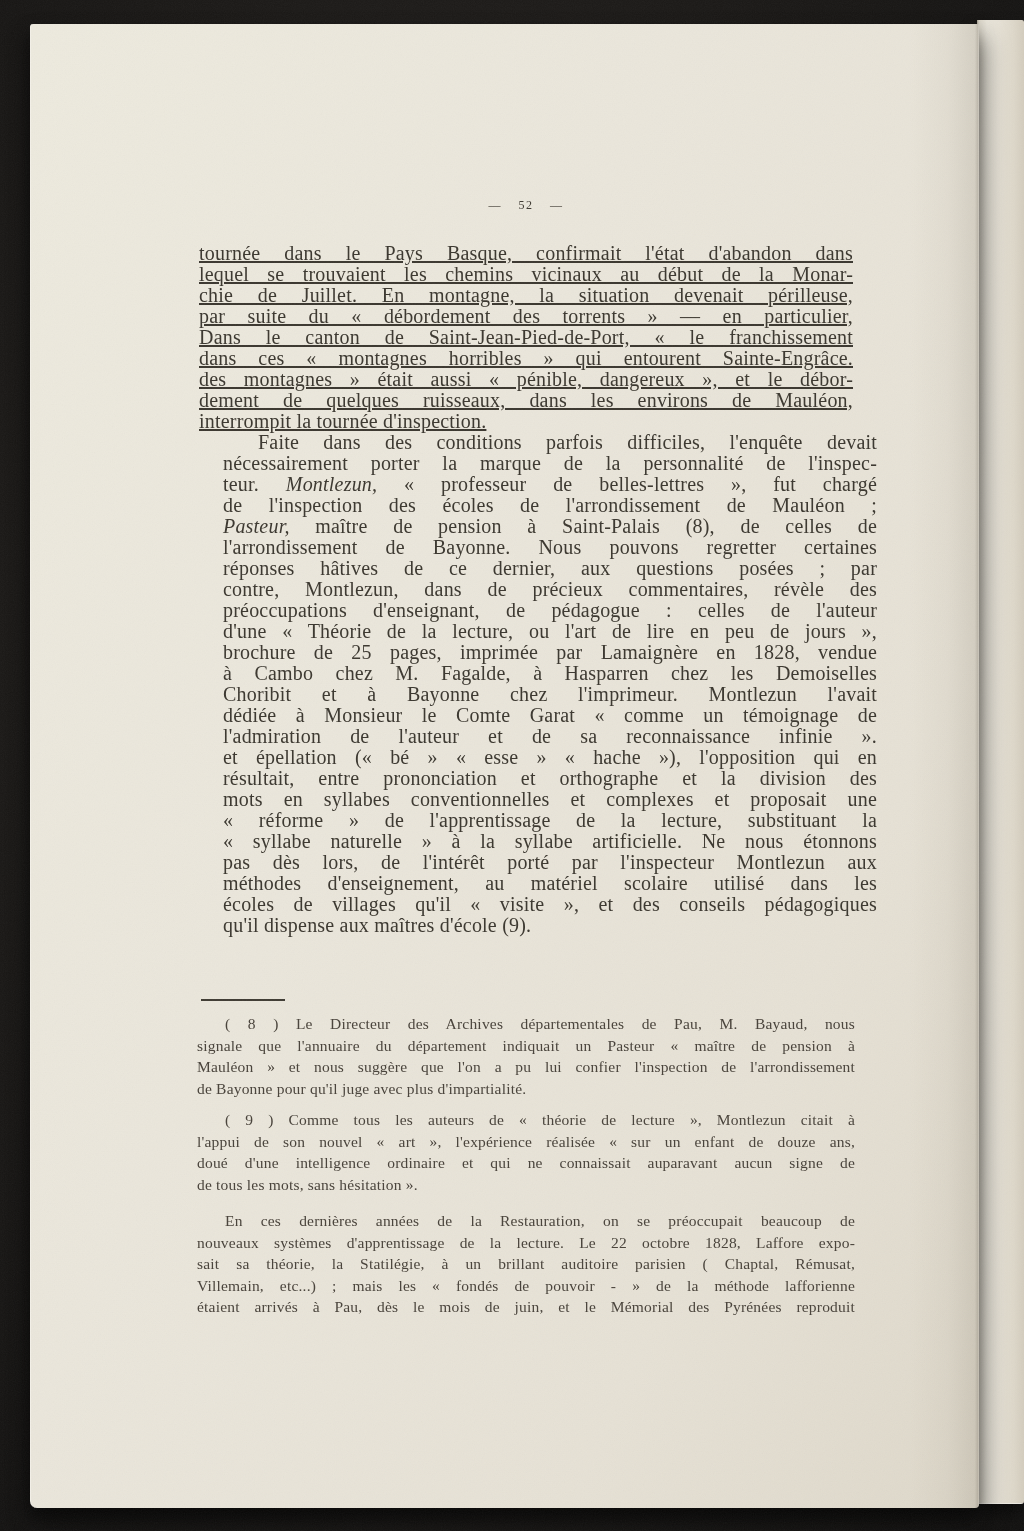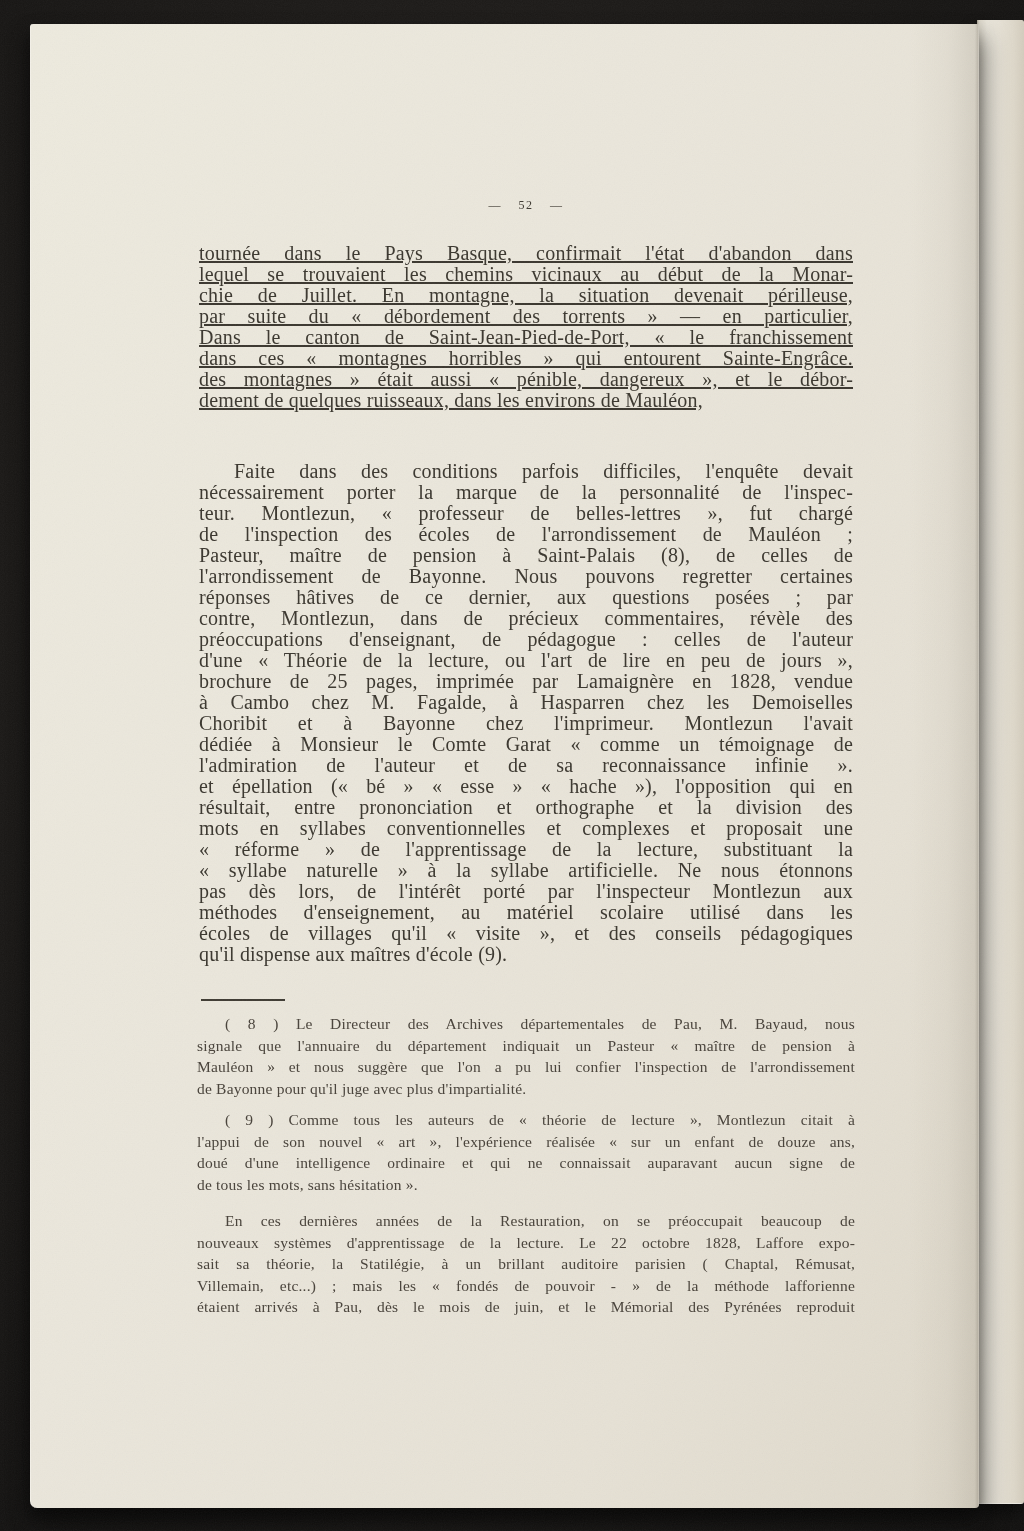--- a/index.html
+++ b/index.html
@@ -45,31 +45,31 @@
     position: absolute; left: 166px; width: 658px;
     color: #48423a;
     font-family: Liberation Serif, serif;
     font-size: 15.5px; line-height: 21.5px; letter-spacing: 0.2px;
   }
   .line { text-align: justify; text-align-last: justify; }
   .block .line:last-child { text-align-last: left; }
   .block.justify-last .line:last-child { text-align-last: justify; }
   .block.ind-35 .line:first-child { text-indent: 35px; }
   .block.ind-28 .line:first-child { text-indent: 28px; }
-  .it { }
+  .it { font-style: italic; }
   .footnote-rule {
     position: absolute; left: 170px; top: 975px; width: 84px; height: 2px;
     background: #3f3b33;
   }
   .grain {
     position: absolute; left: 0; top: 0; width: 1024px; height: 1531px;
     opacity: 0.05; pointer-events: none;
   }
   .p1 { top: 219px; text-decoration: underline; }
-  .p2 { top: 437px; }
+  .p2 { top: 408px; margin-left: 24px; }
   .fn8 { top: 989px; }
   .fn9 { top: 1085px; }
   .fncont { top: 1186px; }
 </style>
 </head>
 <body>
 
 <div class="backdrop"></div>
 
 <div class="under-pages"></div>
@@ -81,20 +81,21 @@
 
   <div class="text-block block p1">
       <div class="line">tournée dans le Pays Basque, confirmait l'état d'abandon dans</div>
       <div class="line">lequel se trouvaient les chemins vicinaux au début de la Monar-</div>
       <div class="line">chie de Juillet. En montagne, la situation devenait périlleuse,</div>
       <div class="line">par suite du « débordement des torrents » — en particulier,</div>
       <div class="line">Dans le canton de Saint-Jean-Pied-de-Port, « le franchissement</div>
       <div class="line">dans ces « montagnes horribles » qui entourent Sainte-Engrâce.</div>
       <div class="line">des montagnes » était aussi « pénible, dangereux », et le débor-</div>
       <div class="line">dement de quelques ruisseaux, dans les environs de Mauléon,</div>
+      <div class="line">interrompit la tournée d'inspection.</div>
     </div>
 
   <div class="text-block block ind-35 p2">
       <div class="line">Faite dans des conditions parfois difficiles, l'enquête devait</div>
       <div class="line">nécessairement porter la marque de la personnalité de l'inspec-</div>
       <div class="line"><span>teur. </span><span class="it">Montlezun,</span><span> « professeur de belles-lettres », fut chargé</span></div>
       <div class="line">de l'inspection des écoles de l'arrondissement de Mauléon ;</div>
       <div class="line"><span class="it">Pasteur,</span><span> maître de pension à Saint-Palais (8), de celles de</span></div>
       <div class="line">l'arrondissement de Bayonne. Nous pouvons regretter certaines</div>
       <div class="line">réponses hâtives de ce dernier, aux questions posées ; par</div>

